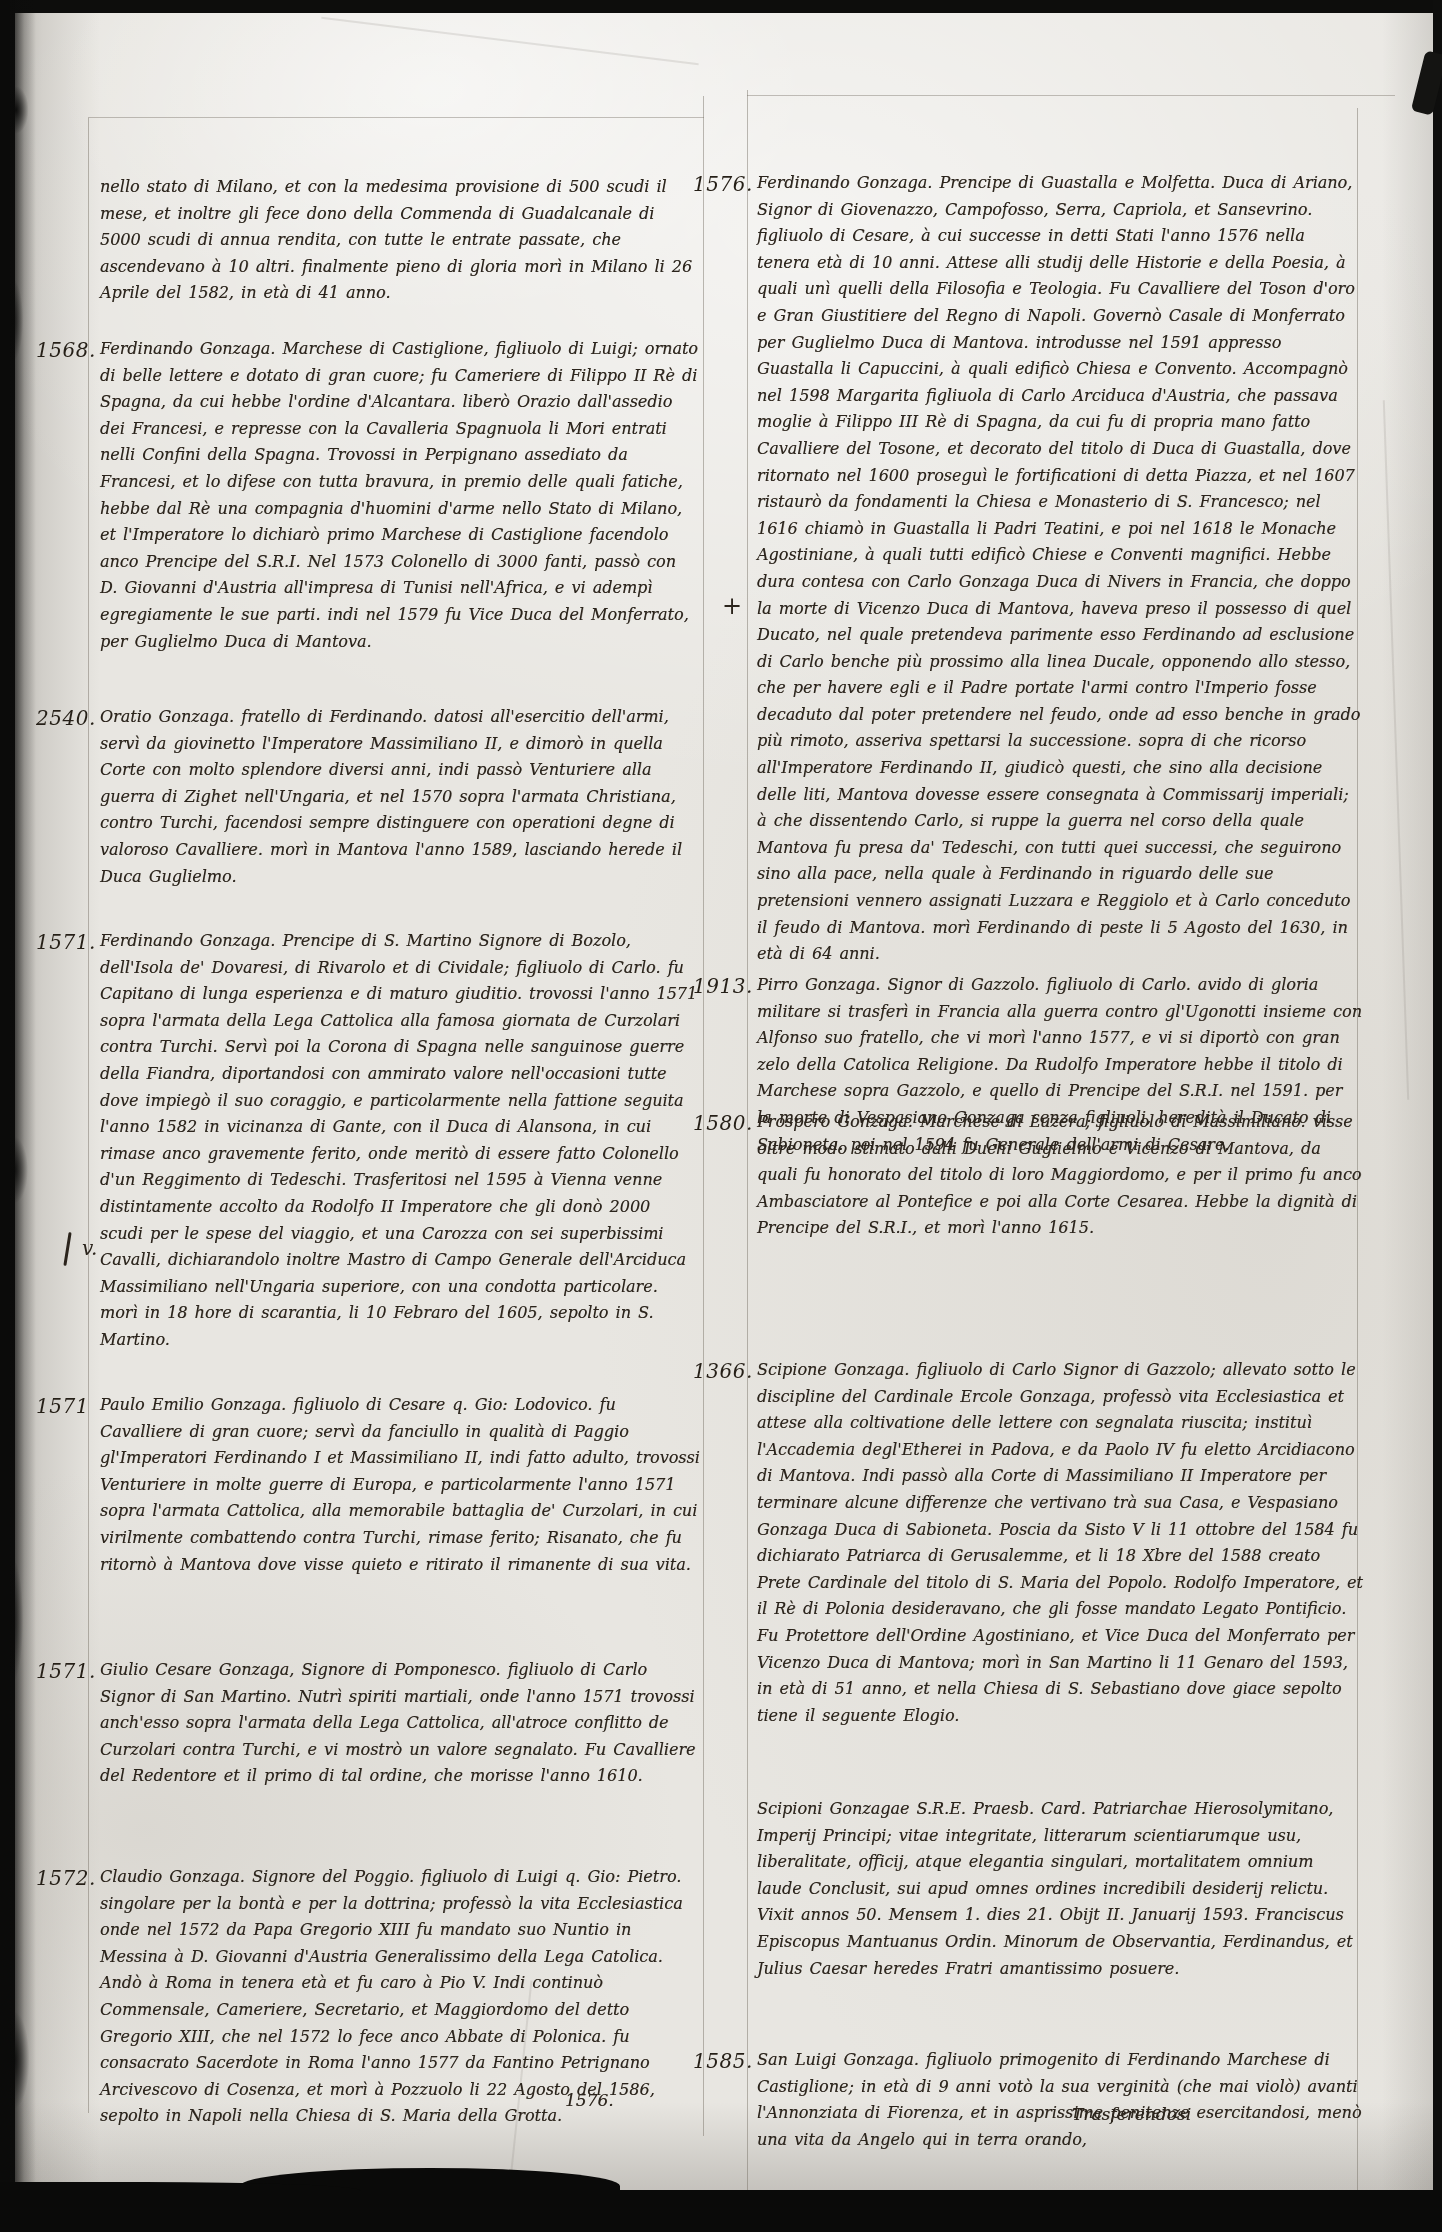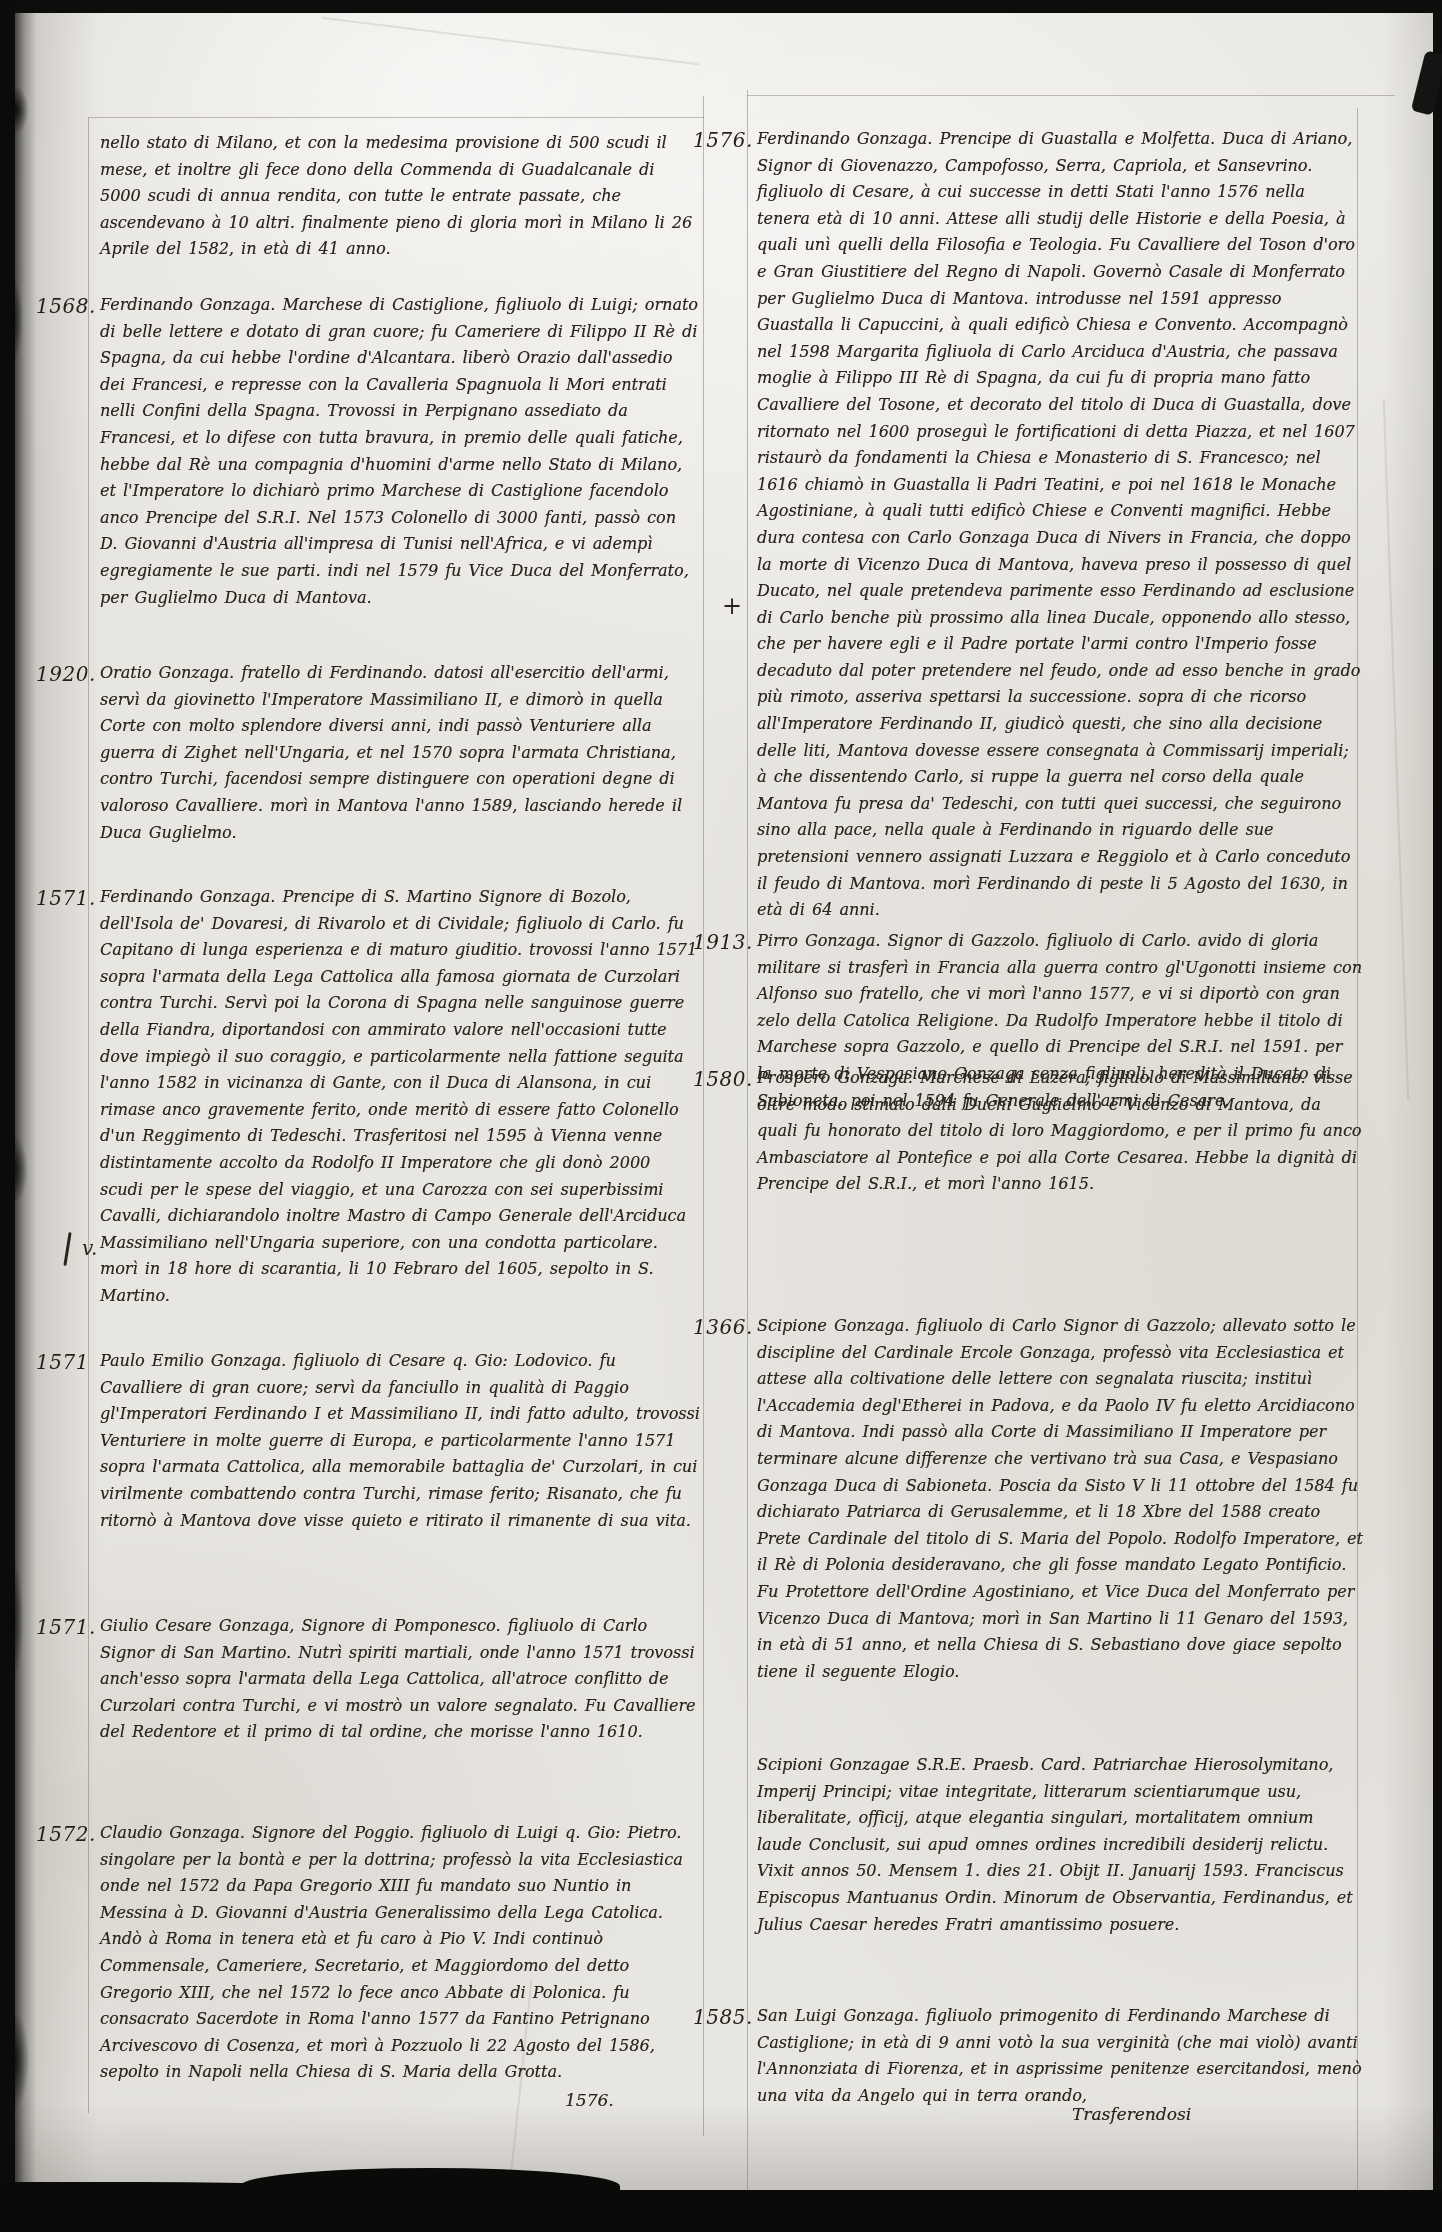--- a/index.html
+++ b/index.html
@@ -34,21 +34,21 @@
       linear-gradient(90deg, rgba(12,12,11,.9), rgba(12,12,11,.25) 55%, transparent);}
   .edge-right{position:absolute;right:0;top:0;bottom:0;width:9px;background:#0e0e0d;}
   .blotch-tr{position:absolute;right:2px;top:52px;width:22px;height:62px;background:#141412;
     transform:rotate(14deg);border-radius:6px;}
   
   .vrule{position:absolute;width:1px;background:rgba(112,106,96,.45);}
   .hrule{position:absolute;height:1px;background:rgba(112,106,96,.40);}
   .crease{position:absolute;background:rgba(120,114,104,.16);pointer-events:none;}
   
   .col{position:absolute;}
-  .entry{position:absolute;width:100%;}
+  .entry{position:absolute;width:100%;margin-top:44px;}
   .year{position:absolute;left:-64px;top:2px;width:60px;font-style:italic;font-size:20px;
     color:#251f17;letter-spacing:.5px;}
   .txt{font-style:italic;font-size:16px;line-height:26.6px;color:#2b241c;word-spacing:2px;
     text-shadow:.3px .3px .5px rgba(43,33,22,.45);}
   .catchword{position:absolute;font-style:italic;font-size:17px;color:#2b241c;
     text-shadow:.3px .3px .5px rgba(43,33,22,.45);}
   .margin-mark{position:absolute;font-style:italic;font-size:20px;color:#2b241c;}
   .pen-stroke{position:absolute;left:66px;top:1232px;width:3px;height:34px;background:#2b241c;
     transform:rotate(9deg);border-radius:2px;}
 </style>
@@ -71,21 +71,21 @@
   <div class="col" style="left:100px;top:0;width:600px">
     <div class="entry" style="top:130px">
       <span class="year"></span>
       <div class="txt">nello stato di Milano, et con la medesima provisione di 500 scudi il mese, et inoltre gli fece dono della Commenda di Guadalcanale di 5000 scudi di annua rendita, con tutte le entrate passate, che ascendevano à 10 altri. finalmente pieno di gloria morì in Milano li 26 Aprile del 1582, in età di 41 anno.</div>
     </div>
     <div class="entry" style="top:292px">
       <span class="year">1568.</span>
       <div class="txt">Ferdinando Gonzaga. Marchese di Castiglione, figliuolo di Luigi; ornato di belle lettere e dotato di gran cuore; fu Cameriere di Filippo II Rè di Spagna, da cui hebbe l'ordine d'Alcantara. liberò Orazio dall'assedio dei Francesi, e represse con la Cavalleria Spagnuola li Mori entrati nelli Confini della Spagna. Trovossi in Perpignano assediato da Francesi, et lo difese con tutta bravura, in premio delle quali fatiche, hebbe dal Rè una compagnia d'huomini d'arme nello Stato di Milano, et l'Imperatore lo dichiarò primo Marchese di Castiglione facendolo anco Prencipe del S.R.I. Nel 1573 Colonello di 3000 fanti, passò con D. Giovanni d'Austria all'impresa di Tunisi nell'Africa, e vi adempì egregiamente le sue parti. indi nel 1579 fu Vice Duca del Monferrato, per Guglielmo Duca di Mantova.</div>
     </div>
     <div class="entry" style="top:660px">
-      <span class="year">1920.</span>
+      <span class="year">2540.</span>
       <div class="txt">Oratio Gonzaga. fratello di Ferdinando. datosi all'esercitio dell'armi, servì da giovinetto l'Imperatore Massimiliano II, e dimorò in quella Corte con molto splendore diversi anni, indi passò Venturiere alla guerra di Zighet nell'Ungaria, et nel 1570 sopra l'armata Christiana, contro Turchi, facendosi sempre distinguere con operationi degne di valoroso Cavalliere. morì in Mantova l'anno 1589, lasciando herede il Duca Guglielmo.</div>
     </div>
     <div class="entry" style="top:884px">
       <span class="year">1571.</span>
       <div class="txt">Ferdinando Gonzaga. Prencipe di S. Martino Signore di Bozolo, dell'Isola de' Dovaresi, di Rivarolo et di Cividale; figliuolo di Carlo. fu Capitano di lunga esperienza e di maturo giuditio. trovossi l'anno 1571 sopra l'armata della Lega Cattolica alla famosa giornata de Curzolari contra Turchi. Servì poi la Corona di Spagna nelle sanguinose guerre della Fiandra, diportandosi con ammirato valore nell'occasioni tutte dove impiegò il suo coraggio, e particolarmente nella fattione seguita l'anno 1582 in vicinanza di Gante, con il Duca di Alansona, in cui rimase anco gravemente ferito, onde meritò di essere fatto Colonello d'un Reggimento di Tedeschi. Trasferitosi nel 1595 à Vienna venne distintamente accolto da Rodolfo II Imperatore che gli donò 2000 scudi per le spese del viaggio, et una Carozza con sei superbissimi Cavalli, dichiarandolo inoltre Mastro di Campo Generale dell'Arciduca Massimiliano nell'Ungaria superiore, con una condotta particolare. morì in 18 hore di scarantia, li 10 Febraro del 1605, sepolto in S. Martino.</div>
     </div>
     <div class="entry" style="top:1348px">
       <span class="year">1571</span>
       <div class="txt">Paulo Emilio Gonzaga. figliuolo di Cesare q. Gio: Lodovico. fu Cavalliere di gran cuore; servì da fanciullo in qualità di Paggio gl'Imperatori Ferdinando I et Massimiliano II, indi fatto adulto, trovossi Venturiere in molte guerre di Europa, e particolarmente l'anno 1571 sopra l'armata Cattolica, alla memorabile battaglia de' Curzolari, in cui virilmente combattendo contra Turchi, rimase ferito; Risanato, che fu ritornò à Mantova dove visse quieto e ritirato il rimanente di sua vita.</div>
     </div>

